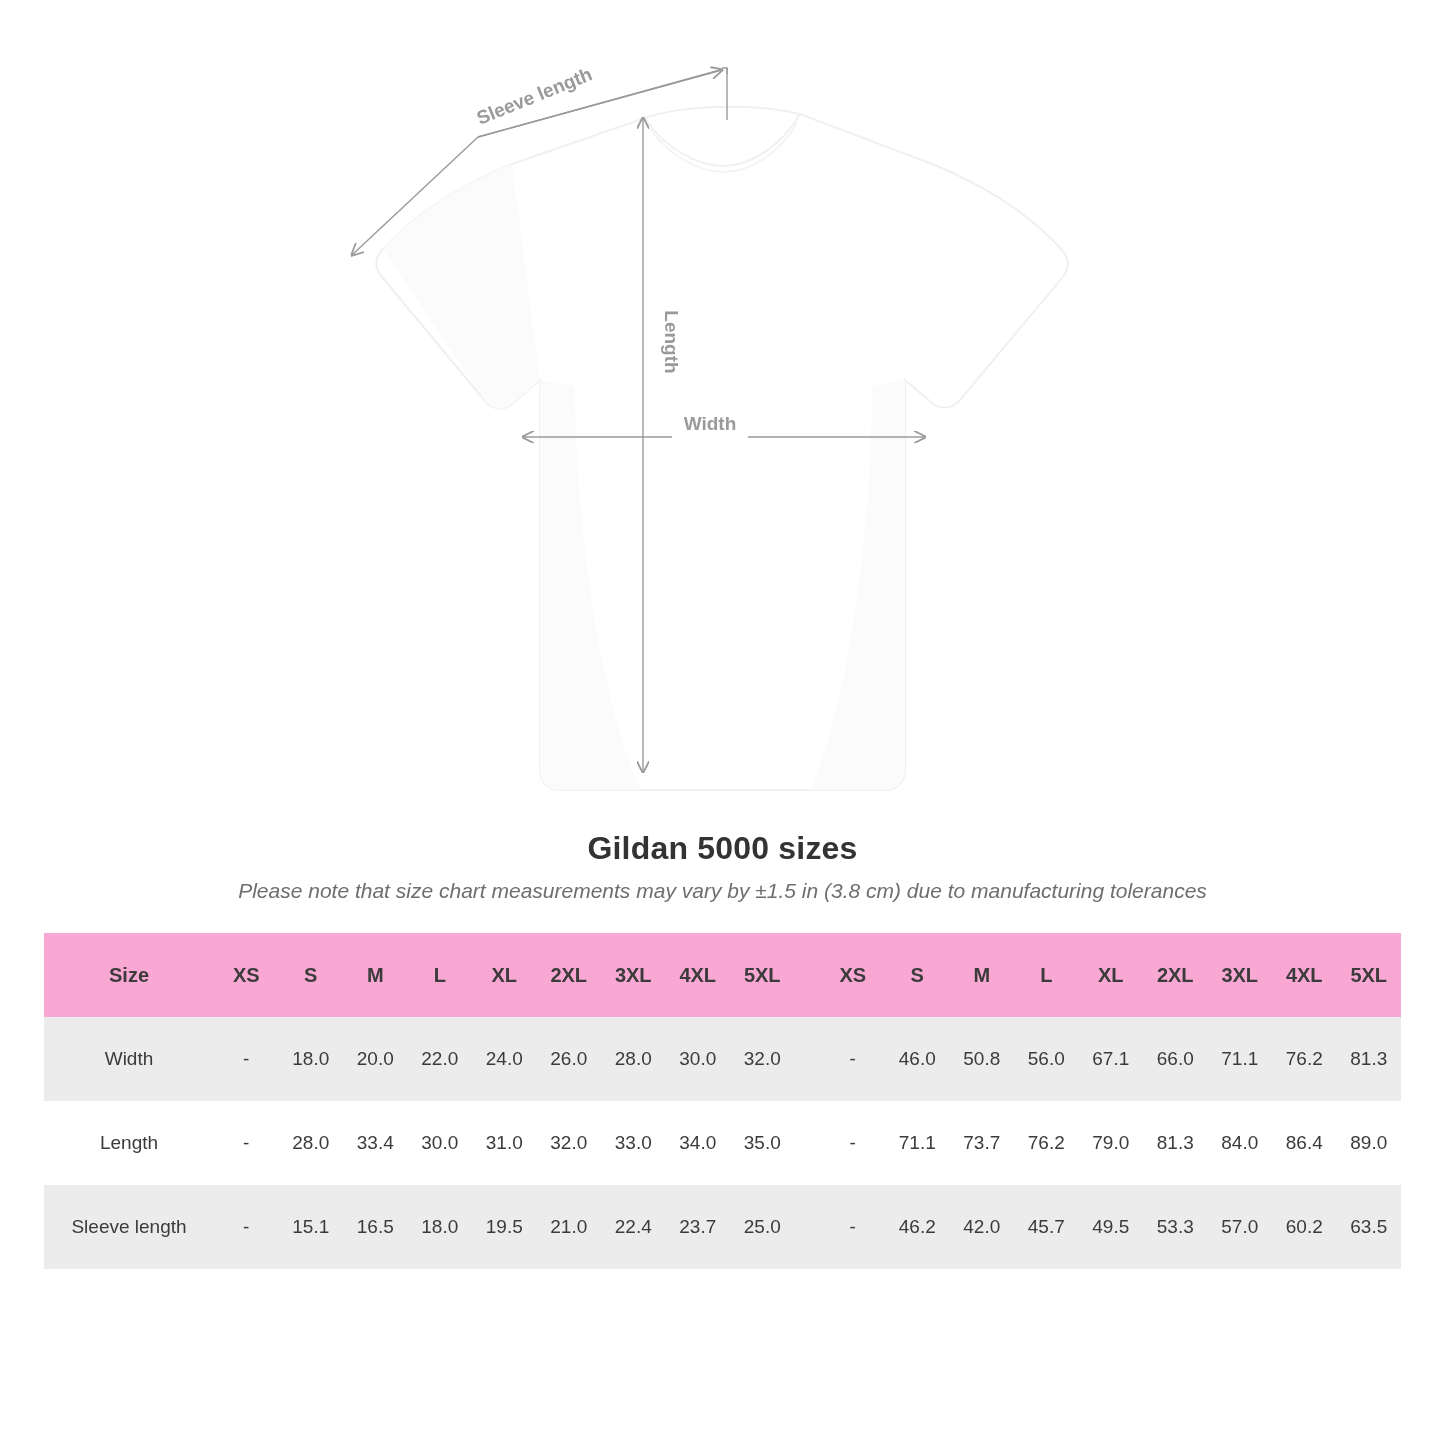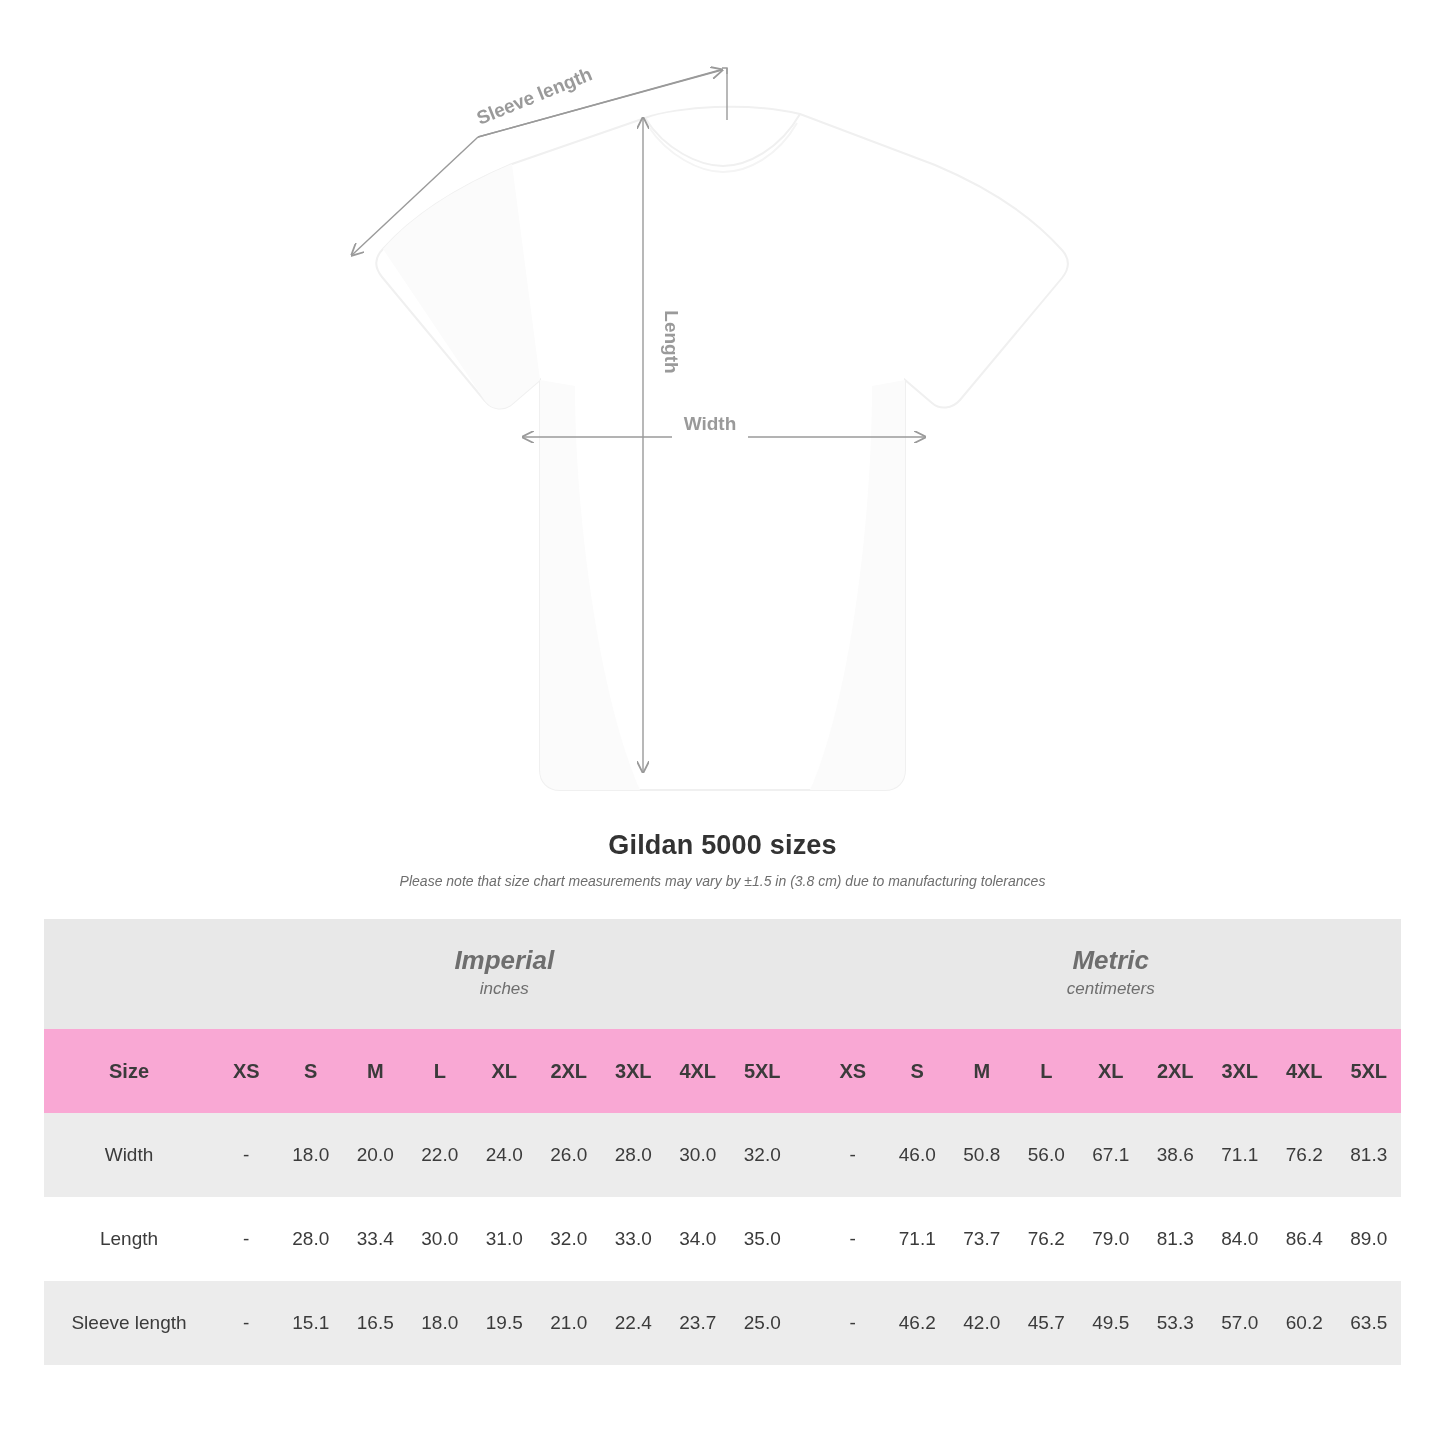--- a/index.html
+++ b/index.html
@@ -27,30 +27,30 @@
     width: 1445px;
     height: 830px;
   }
   .illustration svg {
     display: block;
   }
 
   
   .chart-title {
     text-align: center;
-    font-size: 27px;
+    font-size: 32px;
     font-weight: bold;
     color: #333333;
     margin: 0;
     padding: 0 0 4px 0;
     letter-spacing: 0.2px;
   }
   .chart-note {
     text-align: center;
-    font-size: 14px;
+    font-size: 21px;
     font-style: italic;
     color: #6e6e6e;
     margin: 8px 0 0 0;
   }
 
   
   .table-wrap {
     padding: 30px 44px 0 44px;
   }
   table.size-table {
@@ -201,32 +201,20 @@
           <col>
           <col>
           <col>
           <col>
           <col>
           <col>
           <col>
           <col>
       </colgroup>
       <tbody>
-        <tr class="unit-head">
-          <td class="unit-head"></td>
-          <td class="unit-head" colspan="9">
-            <div class="unit-name">Imperial</div>
-            <div class="unit-sub">inches</div>
-          </td>
-          <td class="unit-head"></td>
-          <td class="unit-head" colspan="9">
-            <div class="unit-name">Metric</div>
-            <div class="unit-sub">centimeters</div>
-          </td>
-        </tr>
 
         <tr class="row-size">
           <td class="label-cell">Size</td>
           <td>XS</td>
           <td>S</td>
           <td>M</td>
           <td>L</td>
           <td>XL</td>
           <td>2XL</td>
           <td>3XL</td>
@@ -254,21 +242,21 @@
           <td>26.0</td>
           <td>28.0</td>
           <td>30.0</td>
           <td>32.0</td>
           <td class="gap-col"></td>
           <td>-</td>
           <td>46.0</td>
           <td>50.8</td>
           <td>56.0</td>
           <td>67.1</td>
-          <td>38.6</td>
+          <td>66.0</td>
           <td>71.1</td>
           <td>76.2</td>
           <td>81.3</td>
         </tr>
 
         <tr class="row-plain">
           <td class="label-cell">Length</td>
           <td>-</td>
           <td>28.0</td>
           <td>33.4</td>

